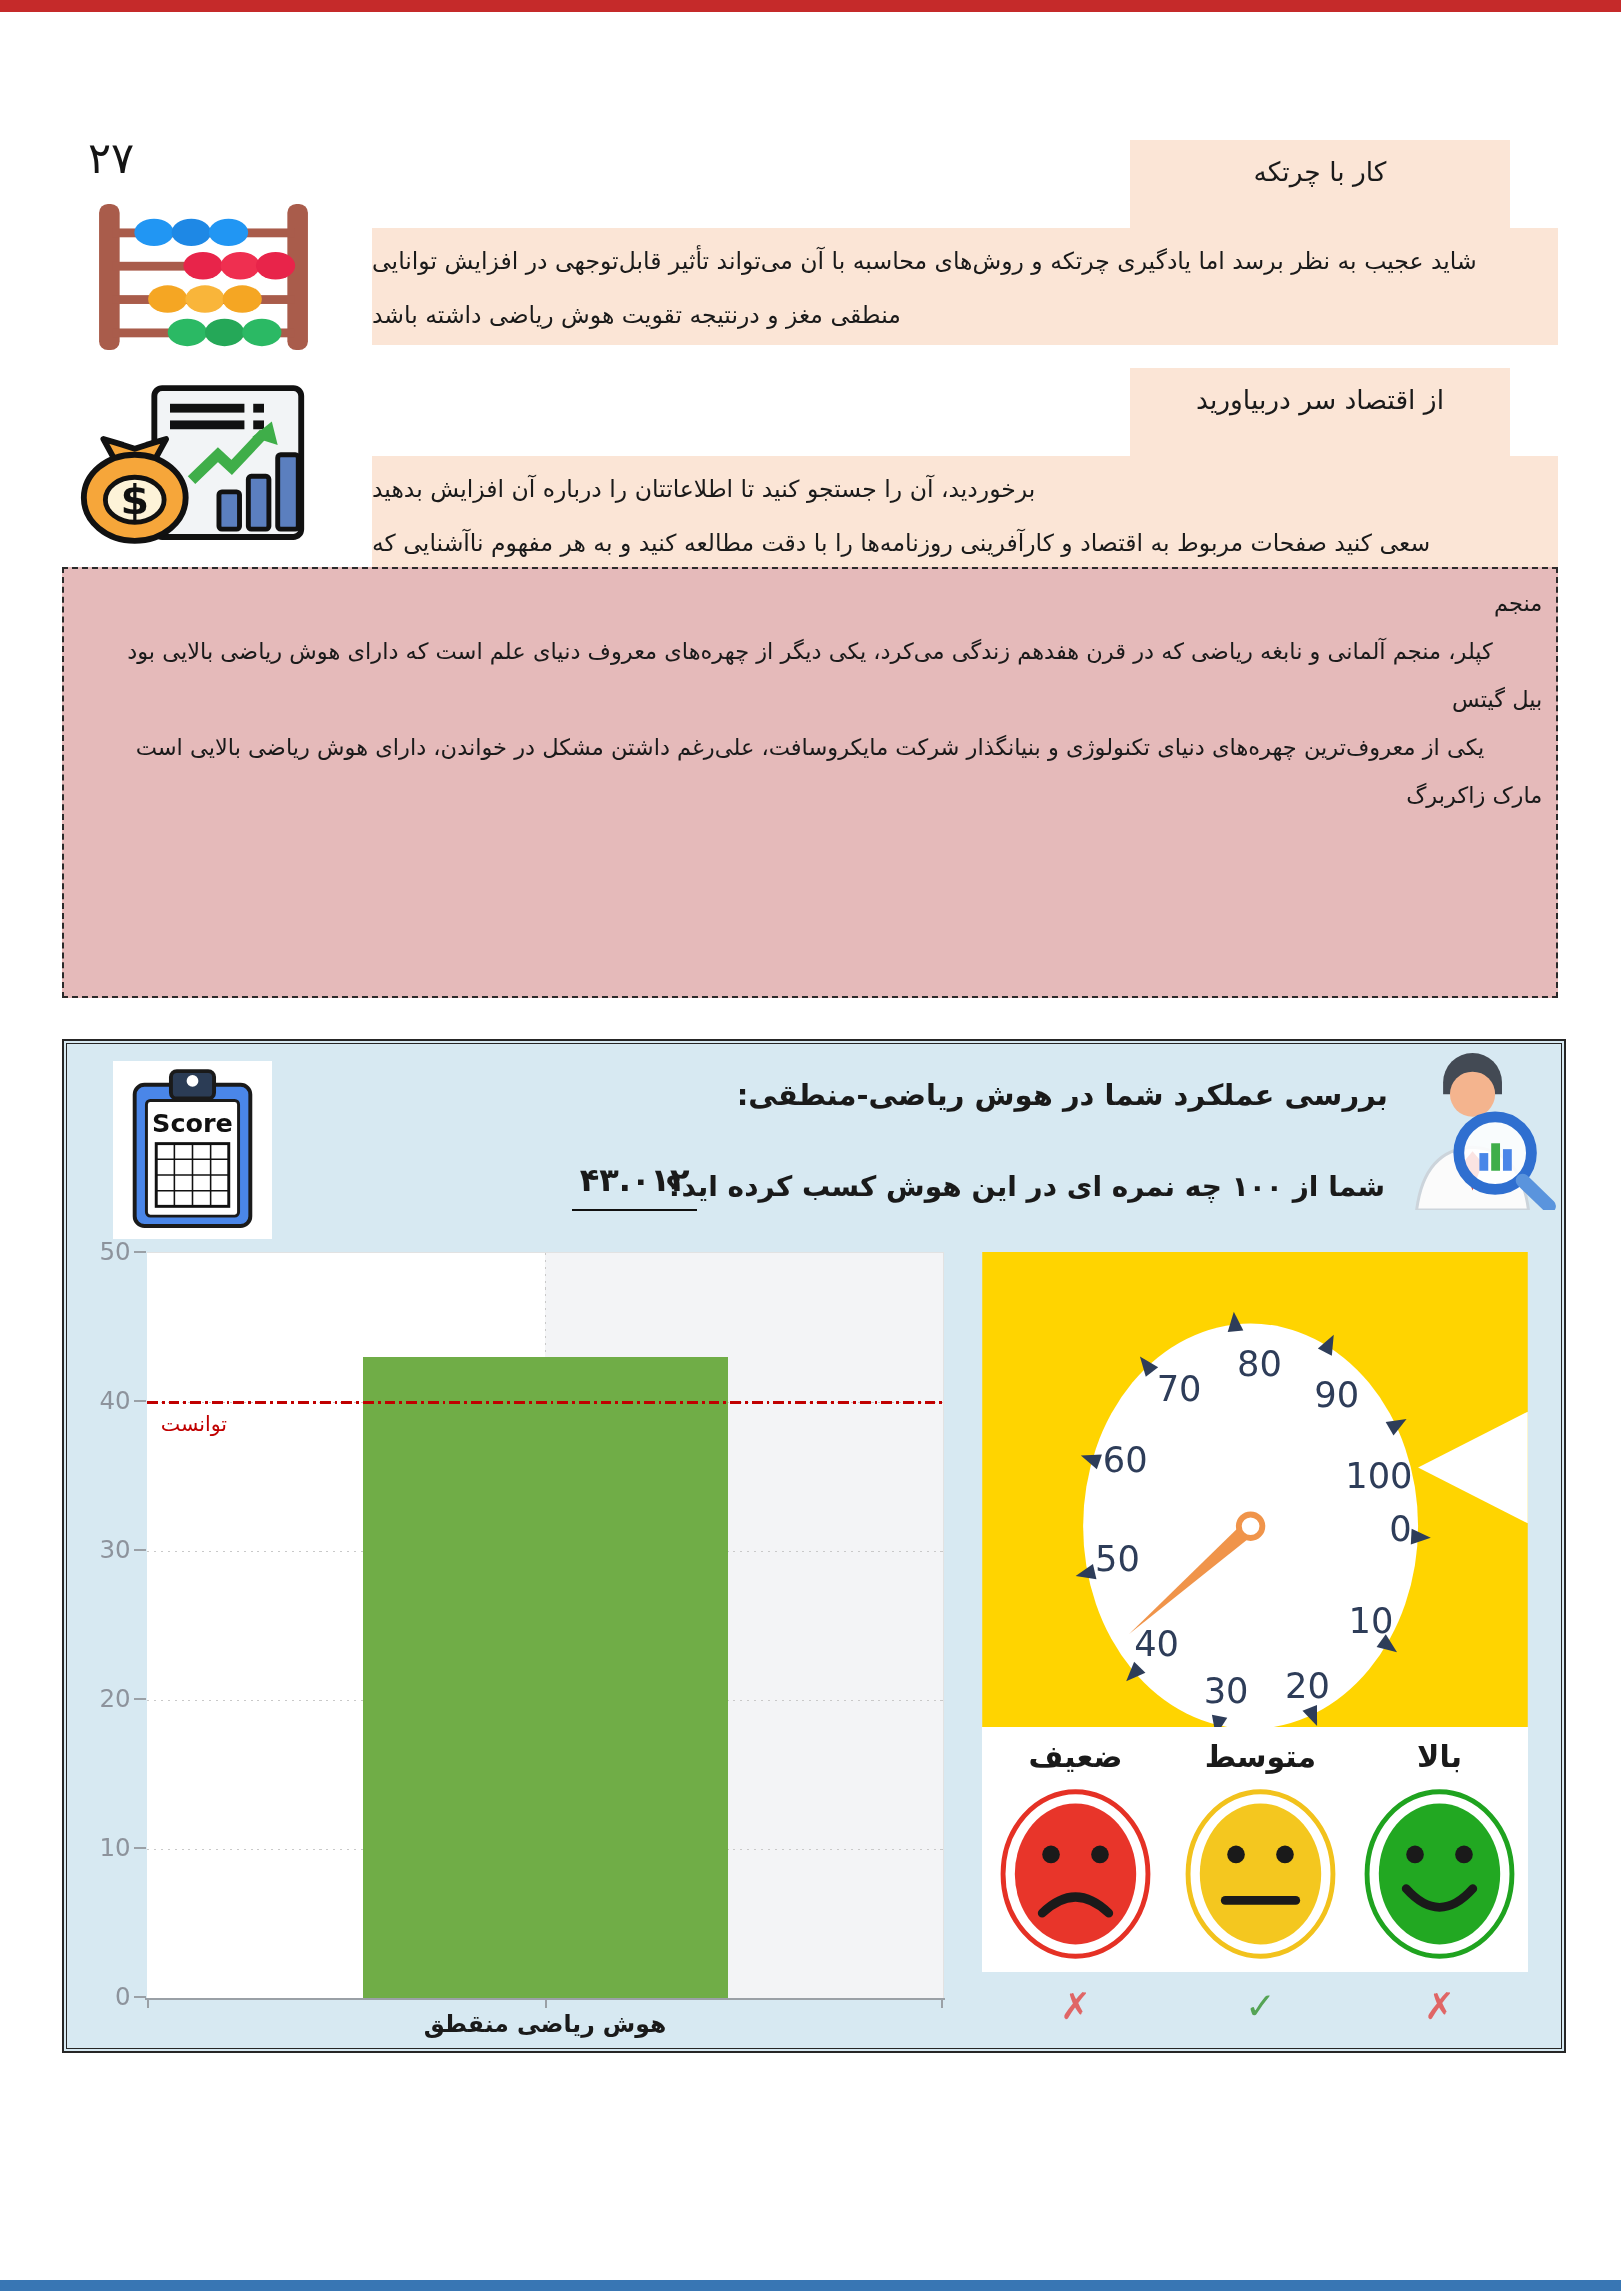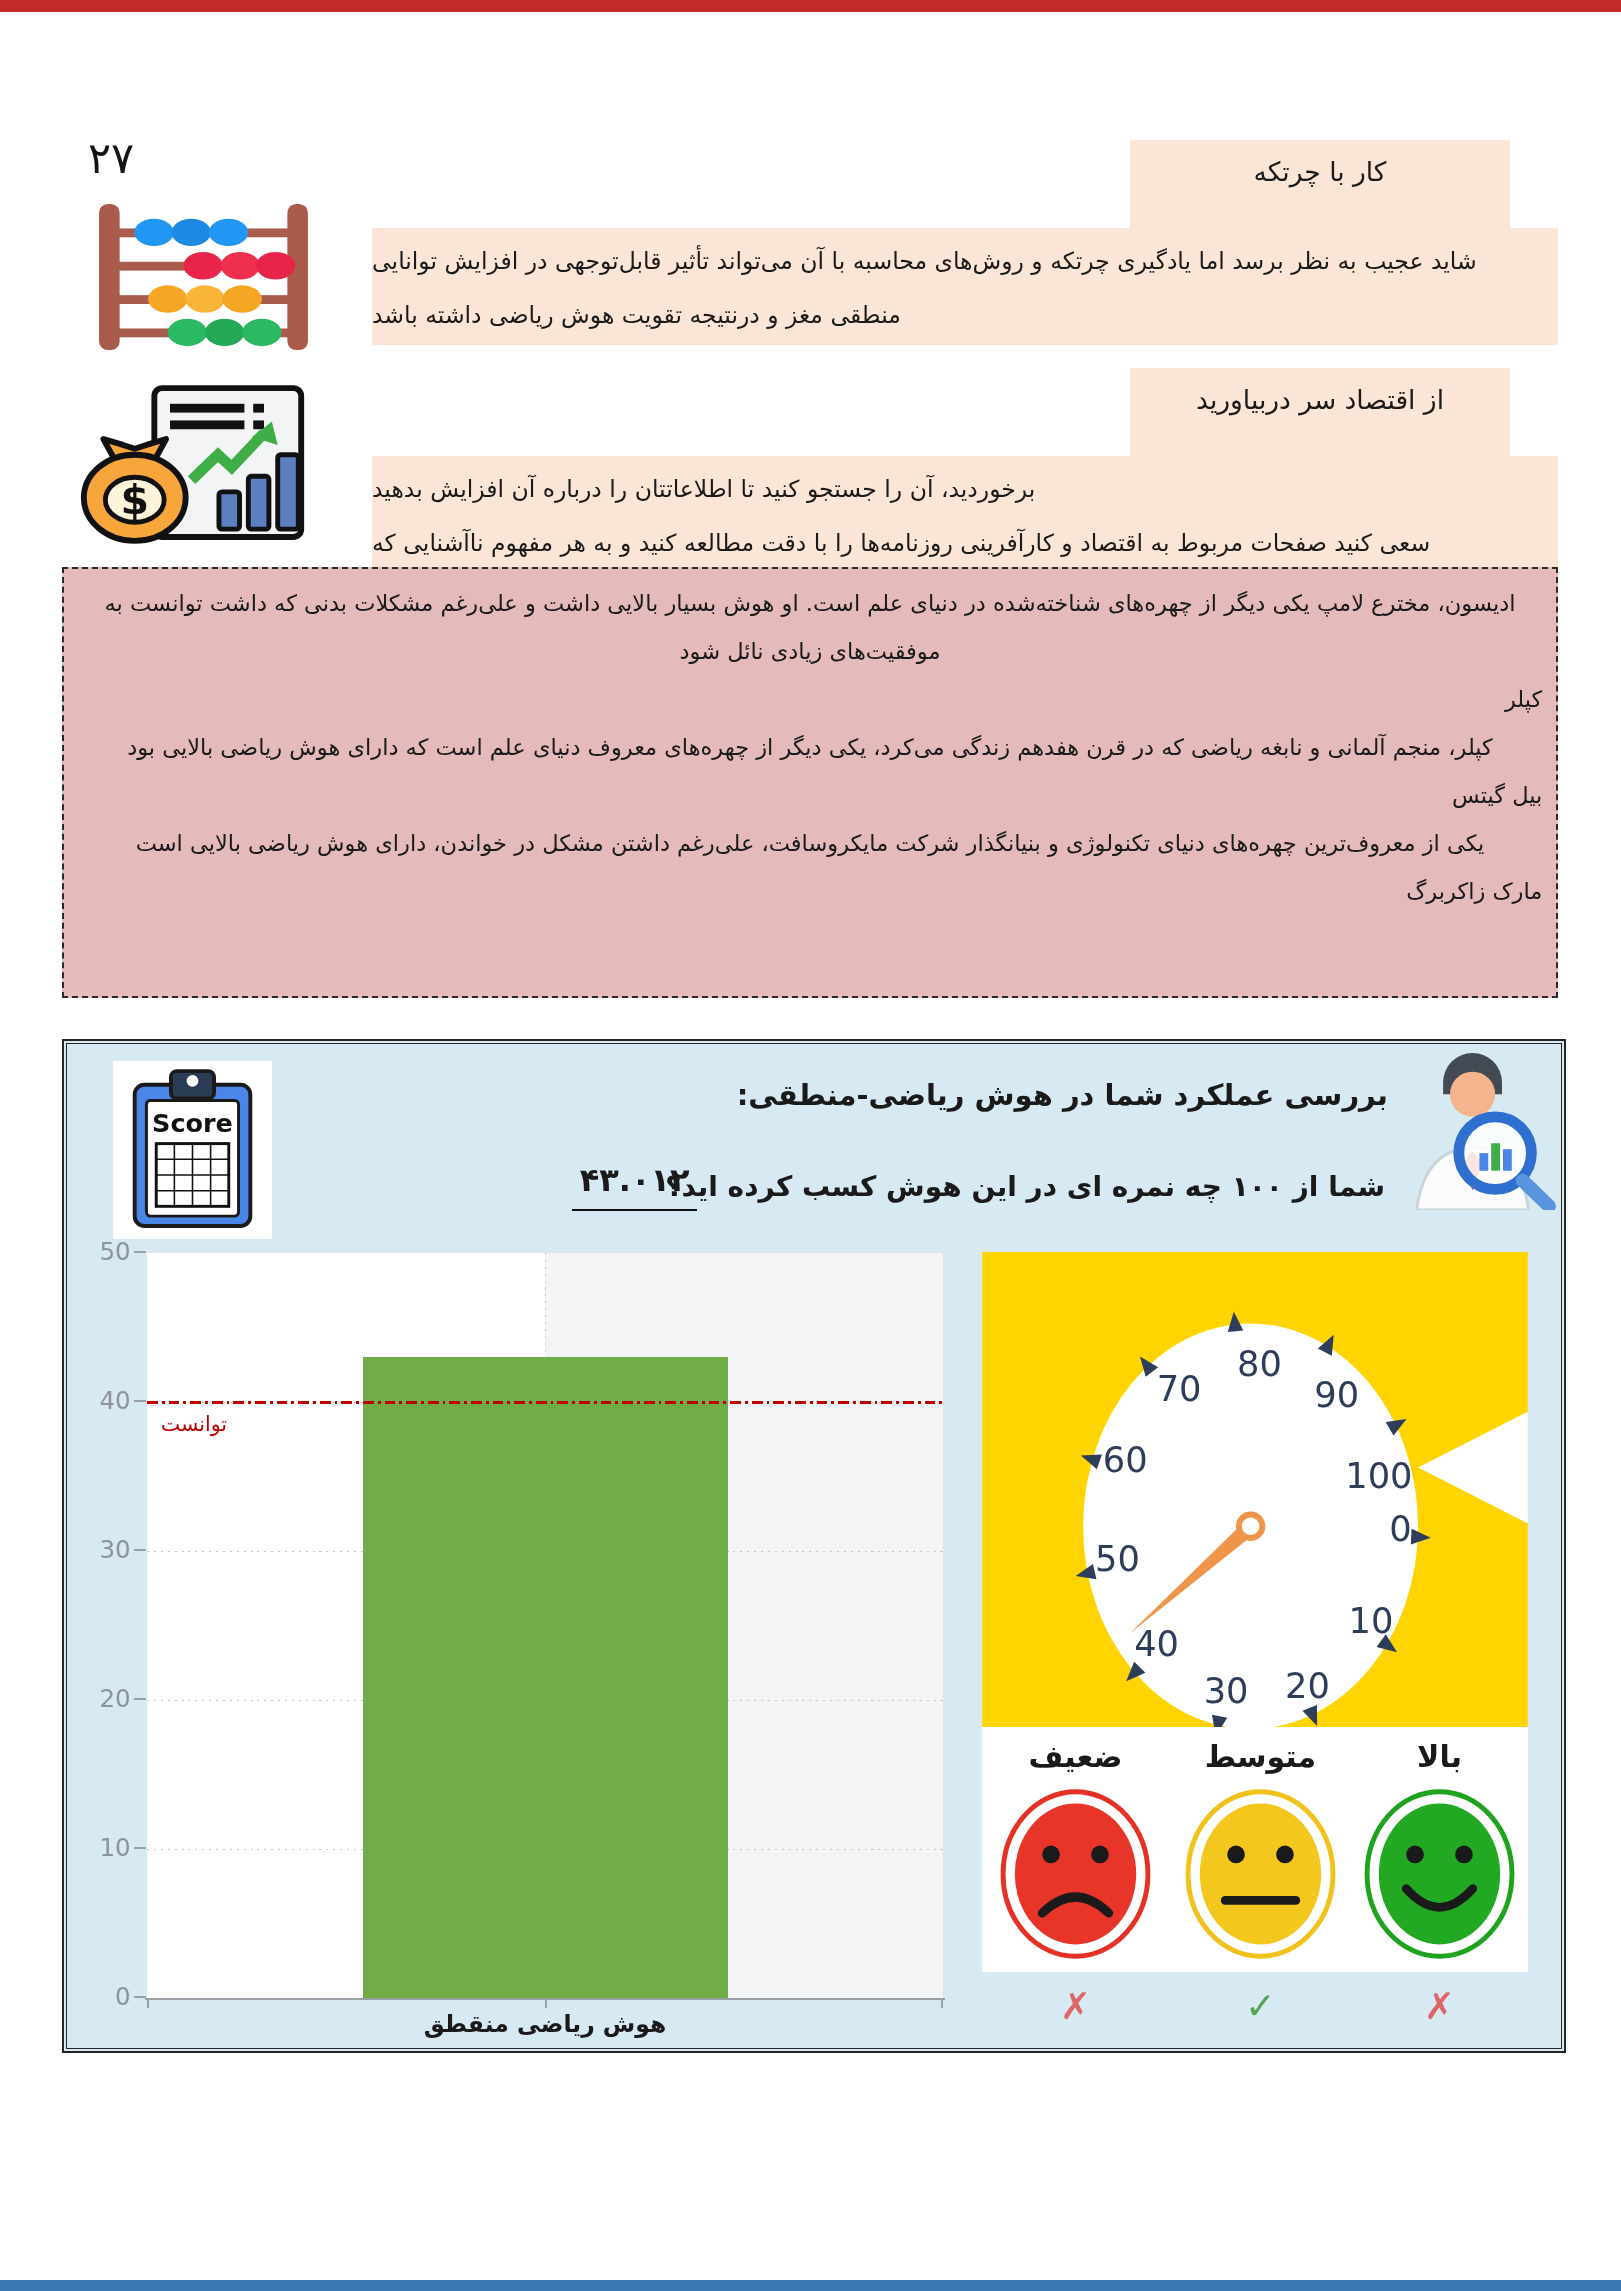--- a/index.html
+++ b/index.html
@@ -128,22 +128,21 @@
   </svg>
 </div>
 
 <div class="abs tip-header" style="top:368px;">از اقتصاد سر دربیاورید</div>
 <div class="abs tip-body" style="top:456px;height:113px;">
   <span>برخوردید، آن را جستجو کنید تا اطلاعاتتان را درباره آن افزایش بدهید</span>
   <span>سعی کنید صفحات مربوط به اقتصاد و کارآفرینی روزنامه‌ها را با دقت مطالعه کنید و به هر مفهوم ناآشنایی که</span>
 </div>
 
 <div class="abs famous-box">
-  <div class="famous-desc">ادیسون، مخترع لامپ یکی دیگر از چهره‌های شناخته‌شده در دنیای علم است. او هوش بسیار بالایی داشت و علی‌رغم مشکلات بدنی که داشت توانست به موفقیت‌های زیادی نائل شود</div>
-  <div class="famous-name">کپلر</div>
+  <div class="famous-name">منجم</div>
   <div class="famous-desc">کپلر، منجم آلمانی و نابغه ریاضی که در قرن هفدهم زندگی می‌کرد، یکی دیگر از چهره‌های معروف دنیای علم است که دارای هوش ریاضی بالایی بود</div>
   <div class="famous-name">بیل گیتس</div>
   <div class="famous-desc">یکی از معروف‌ترین چهره‌های دنیای تکنولوژی و بنیانگذار شرکت مایکروسافت، علی‌رغم داشتن مشکل در خواندن، دارای هوش ریاضی بالایی است</div>
   <div class="famous-name">مارک زاکربرگ</div>
 </div>
 
 <div class="abs panel">
   <div class="panel-inner-border"></div>
 
   <div class="abs clipboard-box">

